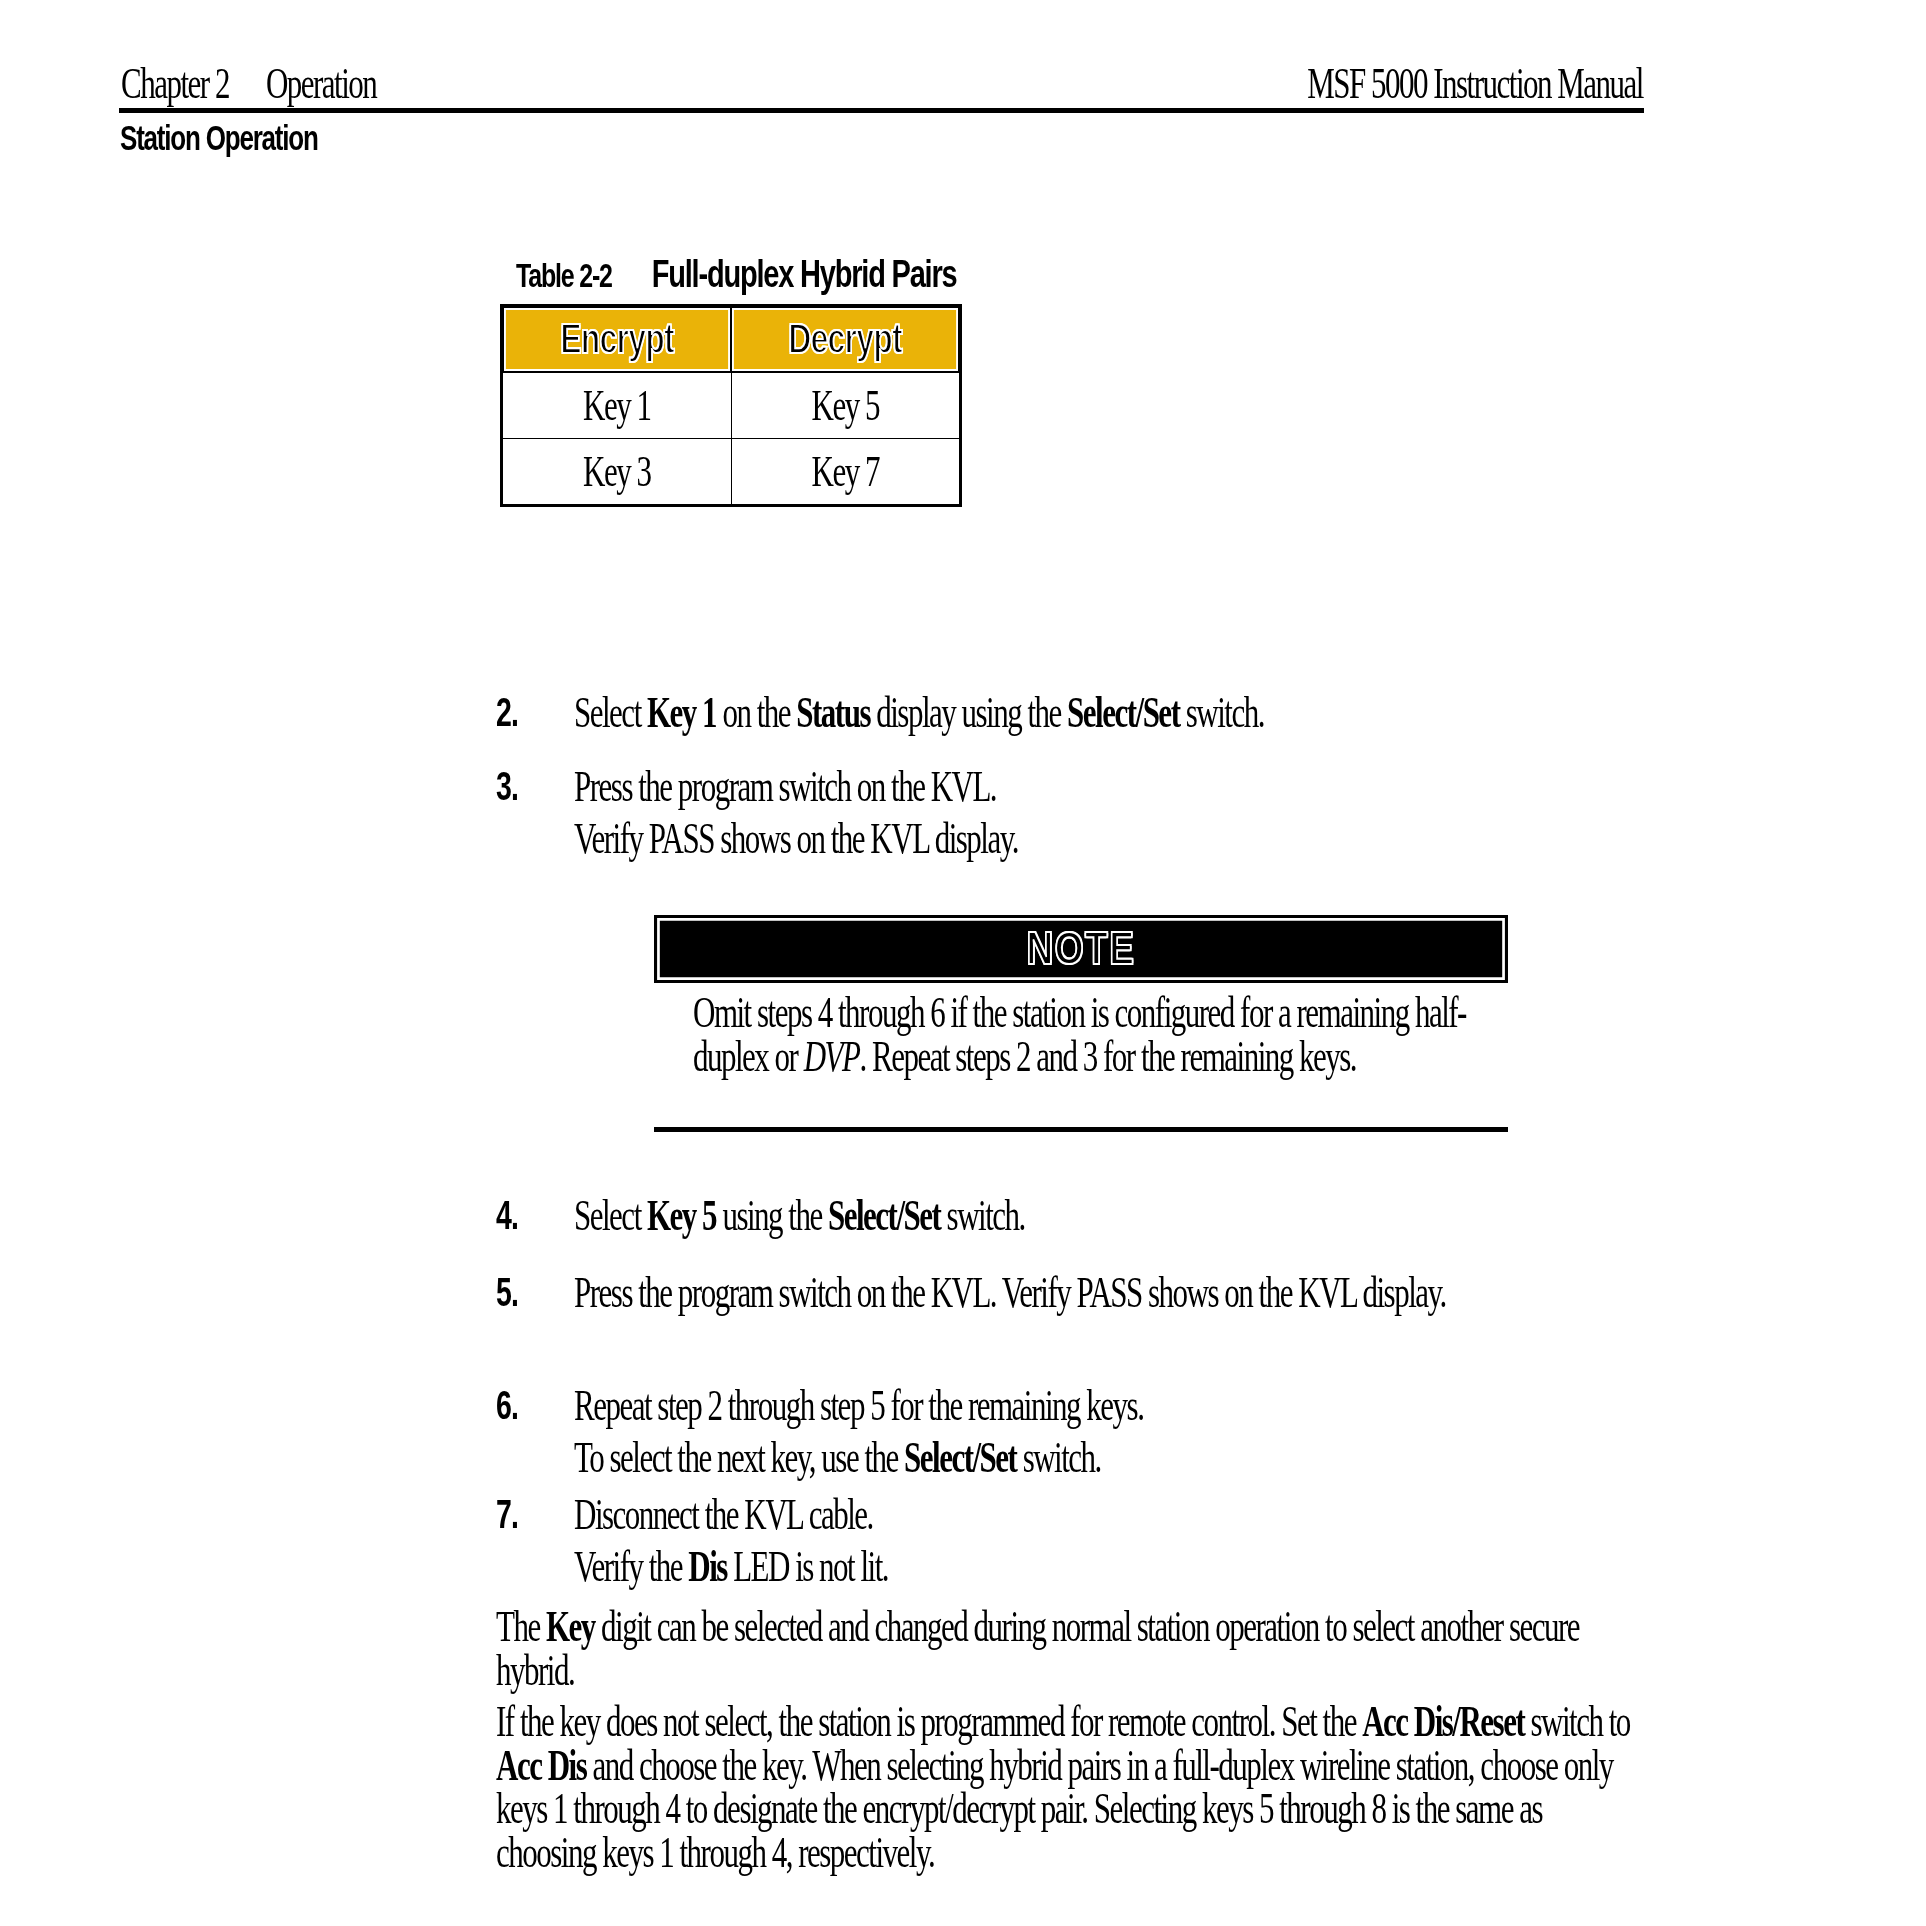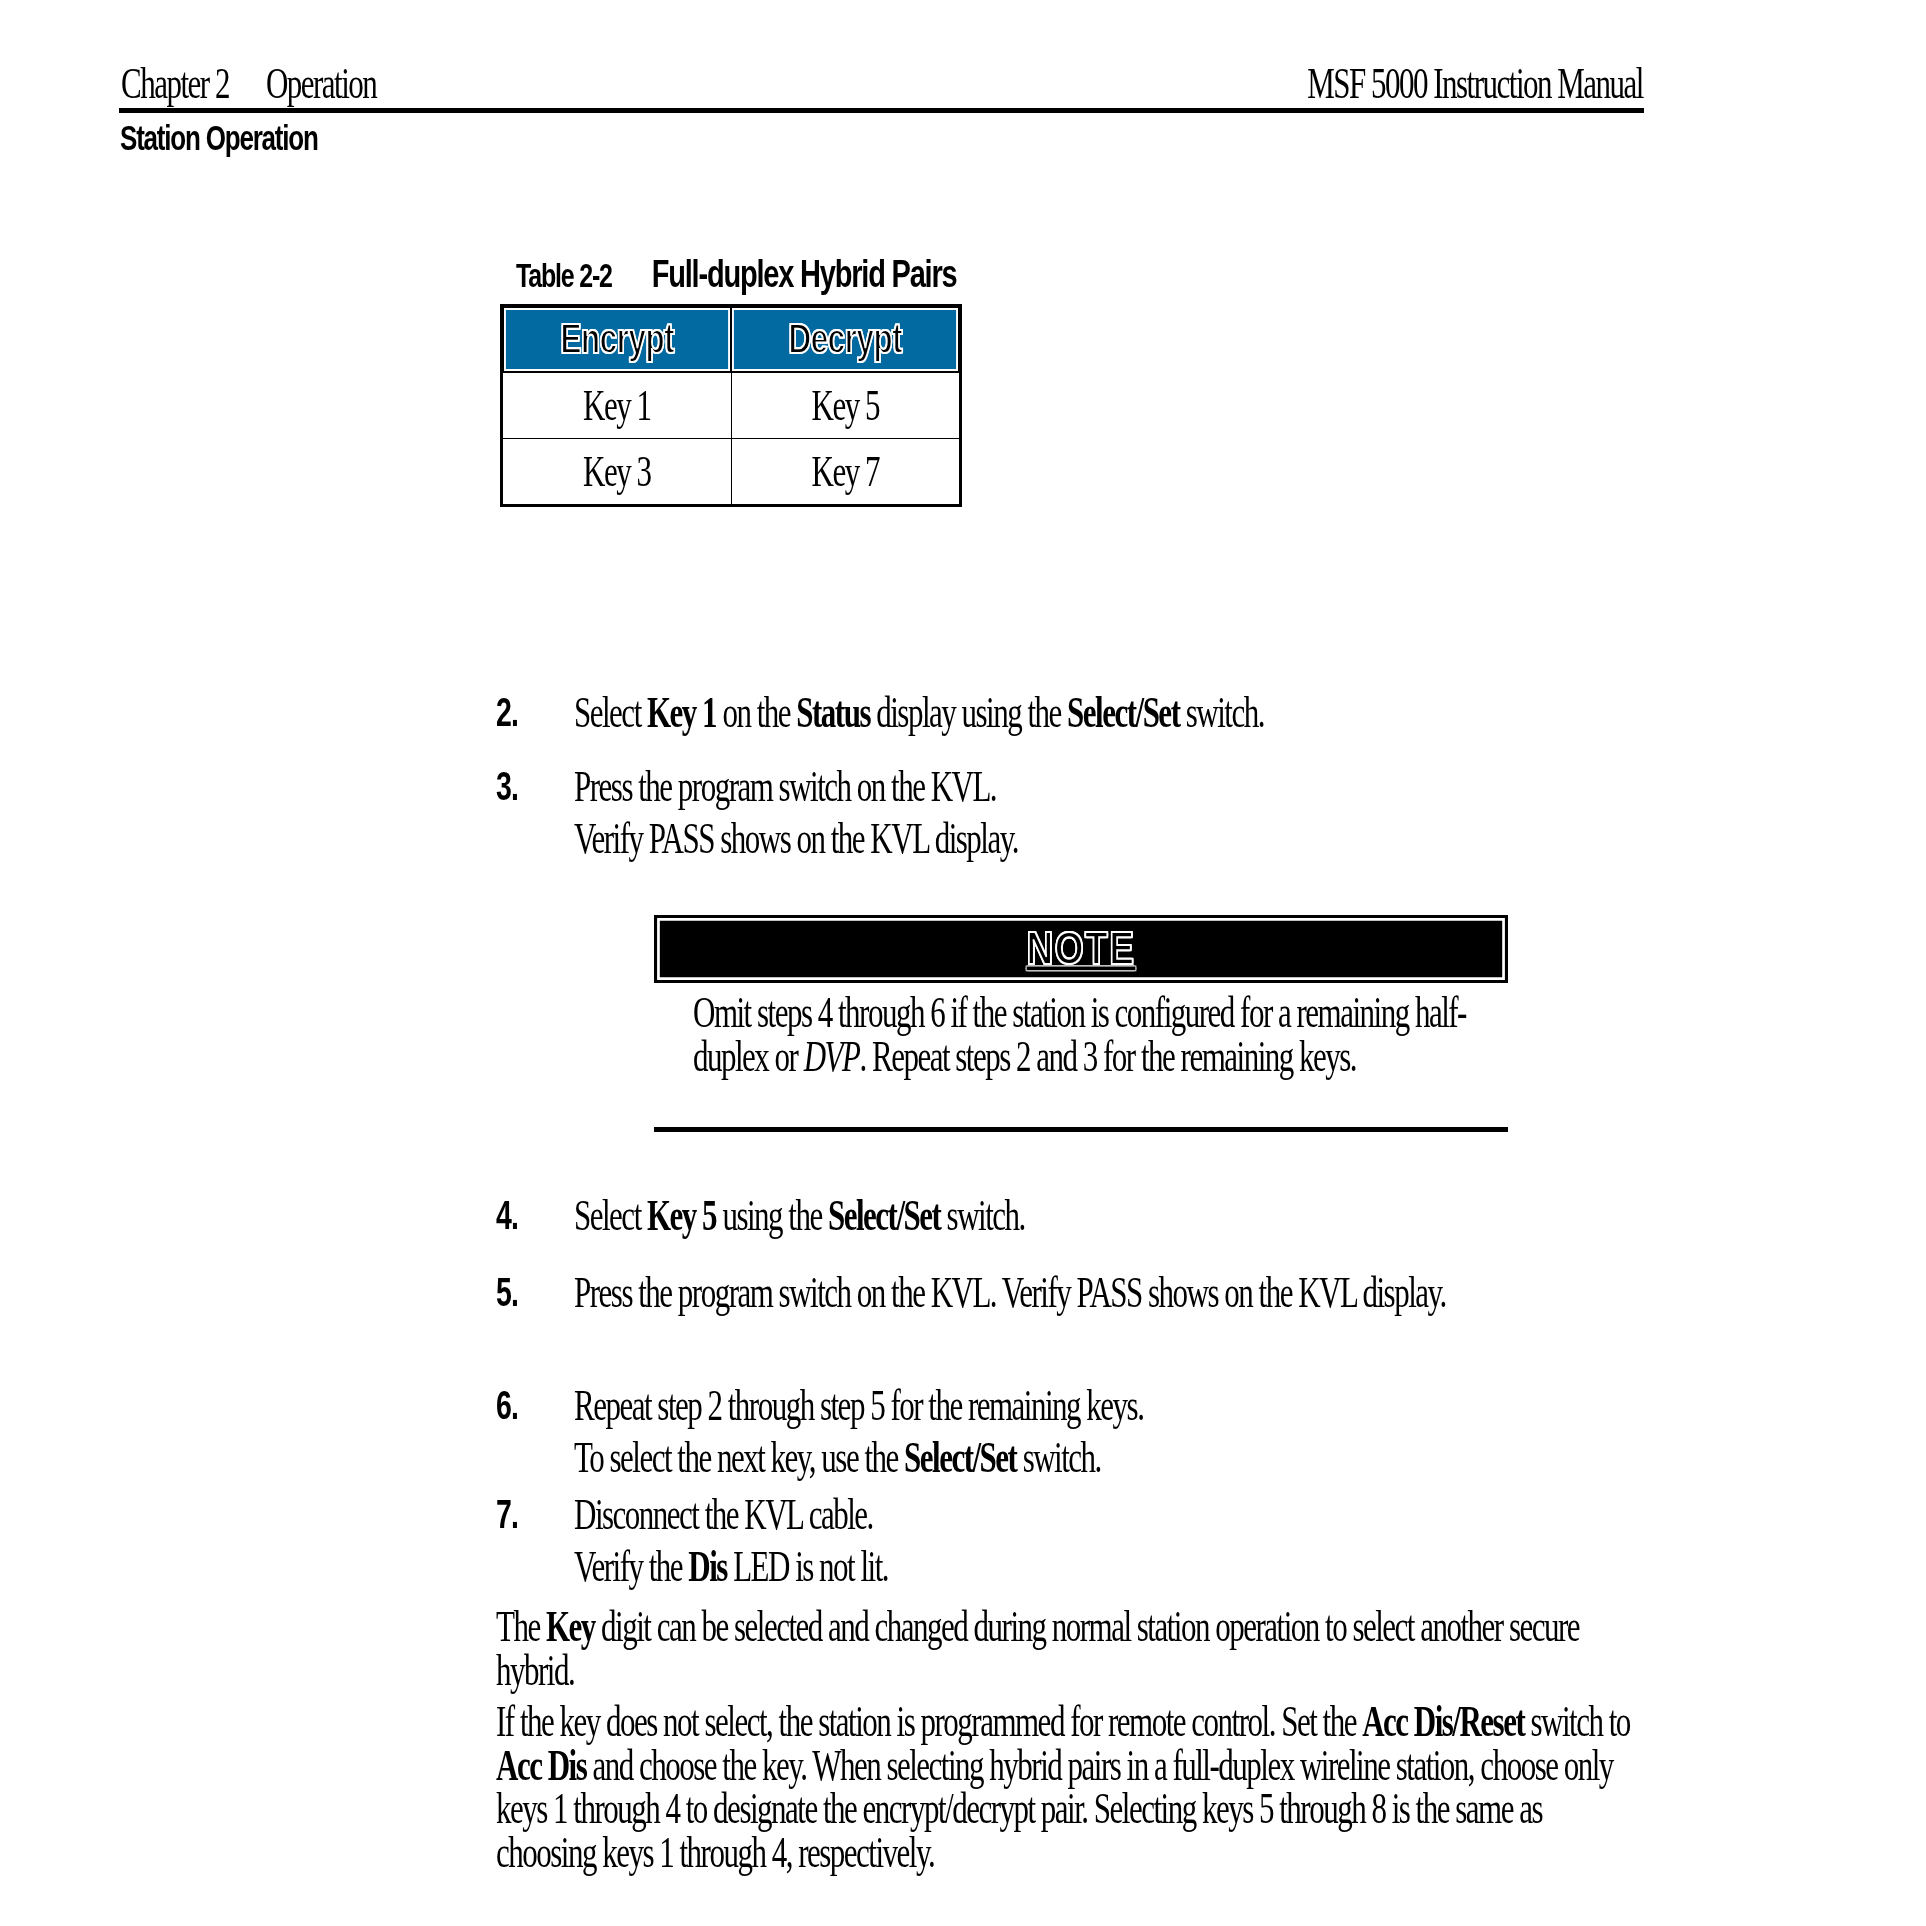--- a/index.html
+++ b/index.html
@@ -28,21 +28,21 @@
   .section-title { position:absolute; left:120px; top:120px; font-size:26px; letter-spacing:-1.2px; line-height:26px; }
 
   
   .tbl-caption { position:absolute; left:516px; top:255px; display:flex; align-items:baseline; white-space:nowrap; }
   .cap-label { font-size:25px; letter-spacing:-1.2px; line-height:29px; }
   .cap-title { font-size:29px; letter-spacing:-1.2px; line-height:29px; margin-left:40px; }
 
   
   .tbl { position:absolute; left:500px; top:304px; width:462px; border:3.1px solid #000; box-sizing:border-box; background:#fff; }
   .thead { display:flex; height:65px; }
-  .th { flex:1 1 0; background:#0369a1; border:1.5px solid #000; box-shadow:inset 0 0 0 1.9px #fff; display:flex; align-items:center; justify-content:center; overflow:hidden; }
+  .th { flex:1 1 0; background:#eab308; border:1.5px solid #000; box-shadow:inset 0 0 0 1.9px #fff; display:flex; align-items:center; justify-content:center; overflow:hidden; }
   .th-txt {
     font-family:"Liberation Sans", sans-serif; font-weight:bold;
     font-size:32px; letter-spacing:-0.8px; color:#000;
     -webkit-text-stroke:1.5px #fff;
     text-shadow:0.8px 0.8px 0 #fff,-0.8px -0.8px 0 #fff,0.8px -0.8px 0 #fff,-0.8px 0.8px 0 #fff,0 0 0.8px #fff;
     transform:scaleY(1.3); transform-origin:50% 50%;
     white-space:nowrap;
   }
   .tr { display:flex; height:65px; border-top:1.9px solid #000; }
   .td { flex:1 1 0; display:flex; align-items:center; justify-content:center; font-size:31px; letter-spacing:-1.5px; }
@@ -54,21 +54,21 @@
   .step-num { flex:0 0 78px; font-family:"Liberation Sans", sans-serif; font-weight:bold; font-size:28.5px; letter-spacing:-0.8px; line-height:31px; }
   .step-body { flex:0 0 990px; width:990px; }
   .sp { margin:0; font-size:31px; letter-spacing:-1.5px; line-height:31px; }
   .sp + .sp { margin-top:6.2px; }
 
   
   .note-bar {
     position:absolute; left:654px; top:915px; width:854px; height:68px;
     background:#000;
     box-shadow:inset 0 0 0 3.1px #000, inset 0 0 0 5.8px #fff;
-    display:flex; align-items:center; justify-content:center;text-decoration:underline;
+    display:flex; align-items:center; justify-content:center;
   }
   .note-label {
     font-family:"Liberation Sans", sans-serif; font-weight:bold;
     font-size:37px; letter-spacing:1.5px; color:#000;
     -webkit-text-stroke:1.5px #fff;
     text-shadow:0.8px 0.8px 0 #fff,-0.8px -0.8px 0 #fff,0.8px -0.8px 0 #fff,-0.8px 0.8px 0 #fff,0 0 0.8px #fff;
     transform:scaleY(1.25); transform-origin:50% 50%;
     white-space:nowrap;
   }
   .note-body { position:absolute; left:693px; top:991px; width:786px; font-size:31px; letter-spacing:-1.5px; line-height:31px; }

